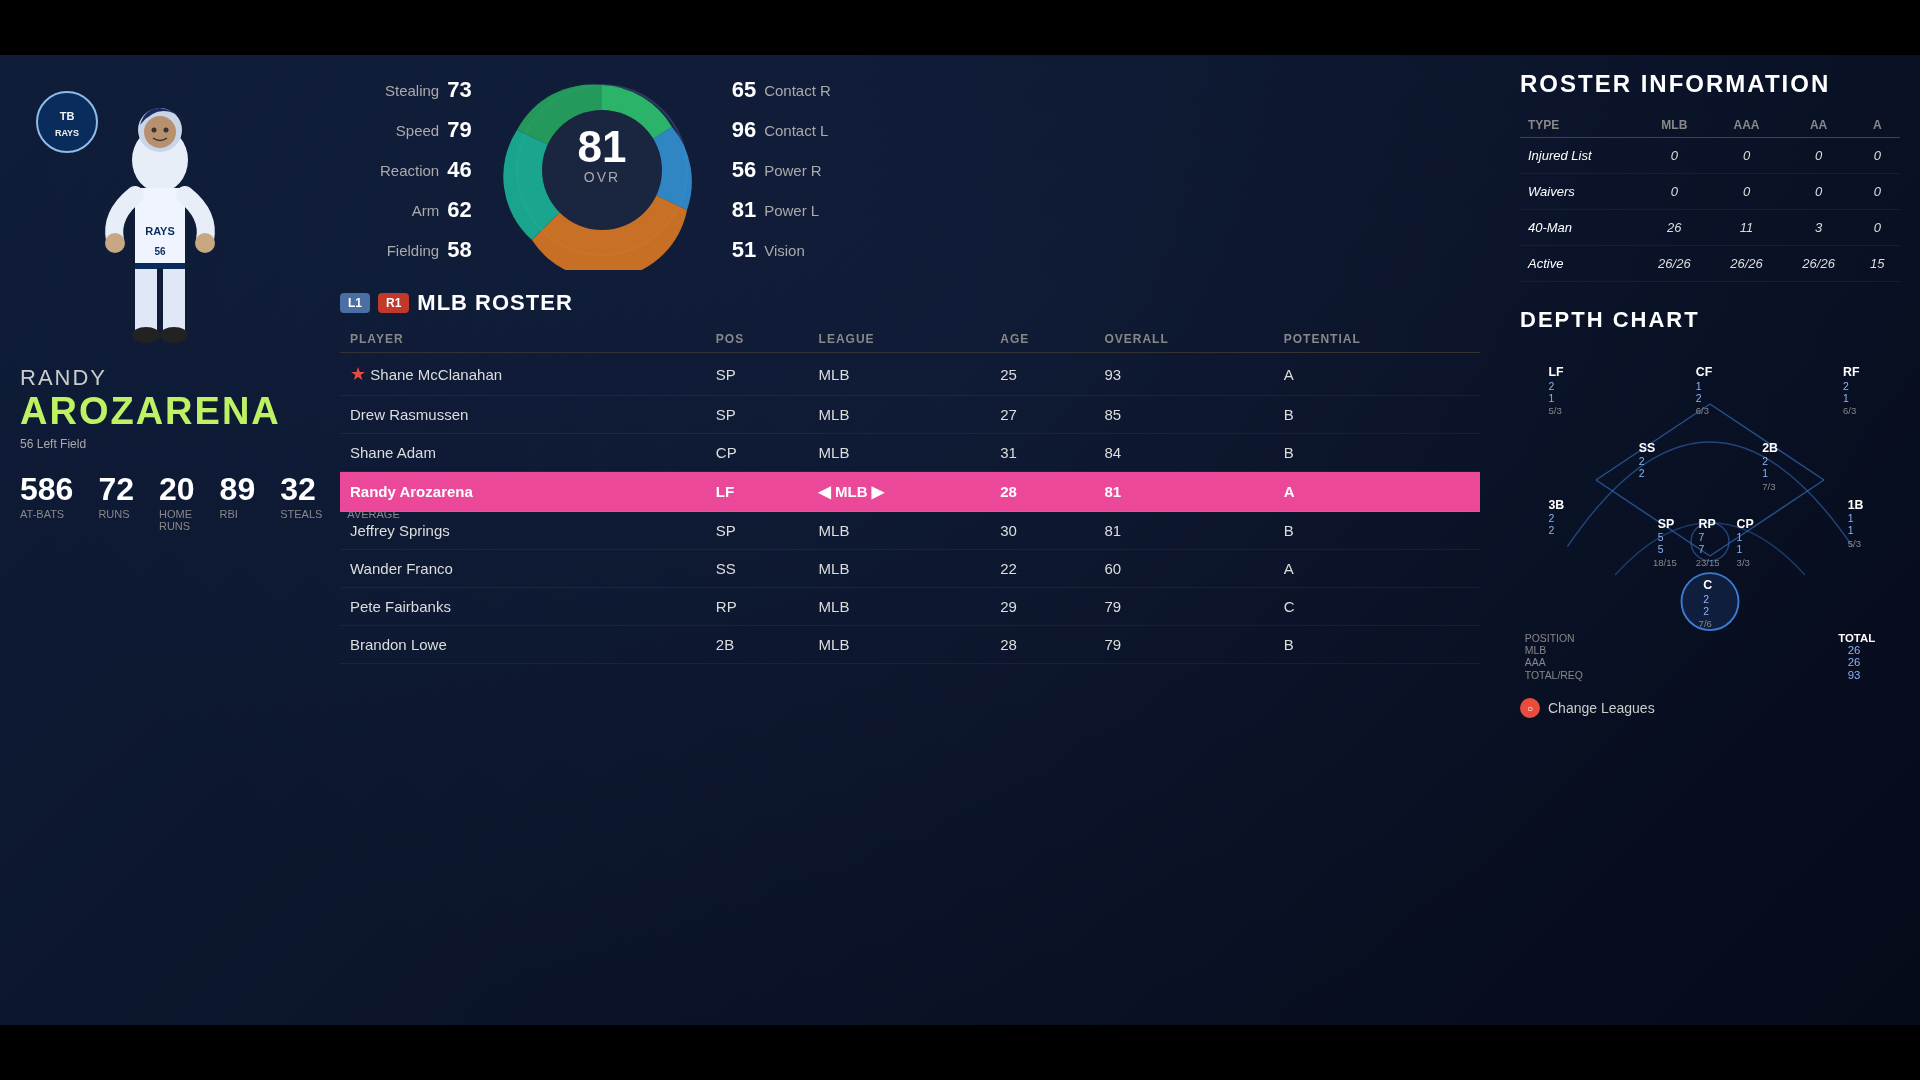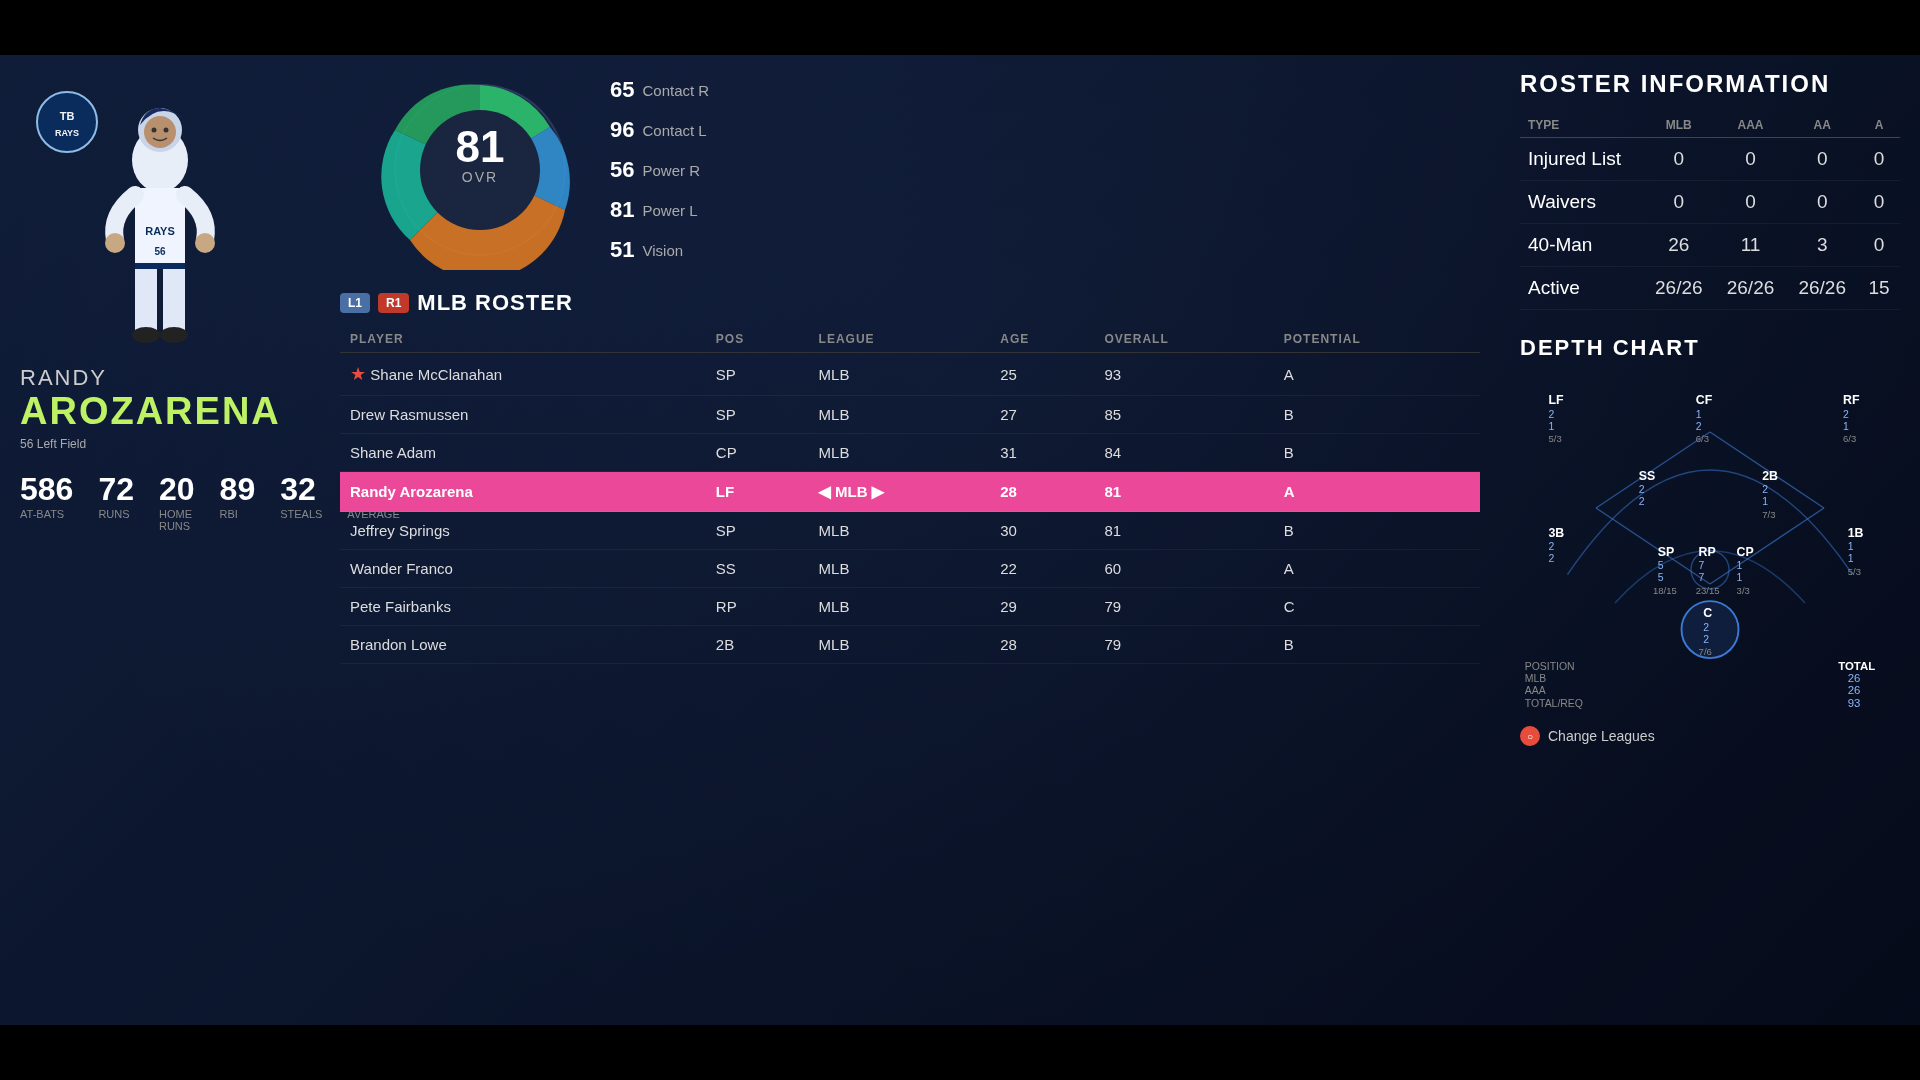--- a/index.html
+++ b/index.html
@@ -264,25 +264,26 @@
       padding: 5px 8px;
       border-bottom: 1px solid #444;
       text-transform: uppercase;
     }
 
     .info-table th:first-child {
       text-align: left;
     }
 
     .info-table td {
-      font-size: 19px;
+      font-size: 13px;
       color: #ddd;
       text-align: center;
       padding: 10px 8px;
       border-bottom: 1px solid rgba(255,255,255,0.05);
+      font-style: italic;
     }
 
     .info-table td:first-child {
       text-align: left;
       color: #fff;
     }
 
     .depth-chart-title {
       font-size: 22px;
       font-weight: 900;
@@ -431,20 +432,42 @@
         <span class="stat-value">.263</span>
         <span class="stat-label">Average</span>
       </div>
     </div>
   </div>
 
   <div class="center-panel">
 
     <div class="attributes-section">
 
+      <div class="attr-left">
+        <div class="attr-row">
+          <span class="attr-name">Stealing</span>
+          <span class="attr-value">73</span>
+        </div>
+        <div class="attr-row">
+          <span class="attr-name">Speed</span>
+          <span class="attr-value">79</span>
+        </div>
+        <div class="attr-row">
+          <span class="attr-name">Reaction</span>
+          <span class="attr-value">46</span>
+        </div>
+        <div class="attr-row">
+          <span class="attr-name">Arm</span>
+          <span class="attr-value">62</span>
+        </div>
+        <div class="attr-row">
+          <span class="attr-name">Fielding</span>
+          <span class="attr-value">58</span>
+        </div>
+      </div>
 
       <div class="ovr-circle-container">
         <svg width="200" height="200" viewBox="0 0 200 200">
 
           <circle cx="100" cy="100" r="85" fill="#1a2540" stroke="#2a3a60" stroke-width="2"></circle>
 
           <path d="M100,100 L100,15 A85,85 0 0,1 170,57 Z" fill="#2ecc71" opacity="0.85"></path>
 
           <path d="M100,100 L170,57 A85,85 0 0,1 185,140 Z" fill="#3498db" opacity="0.85"></path>
 

